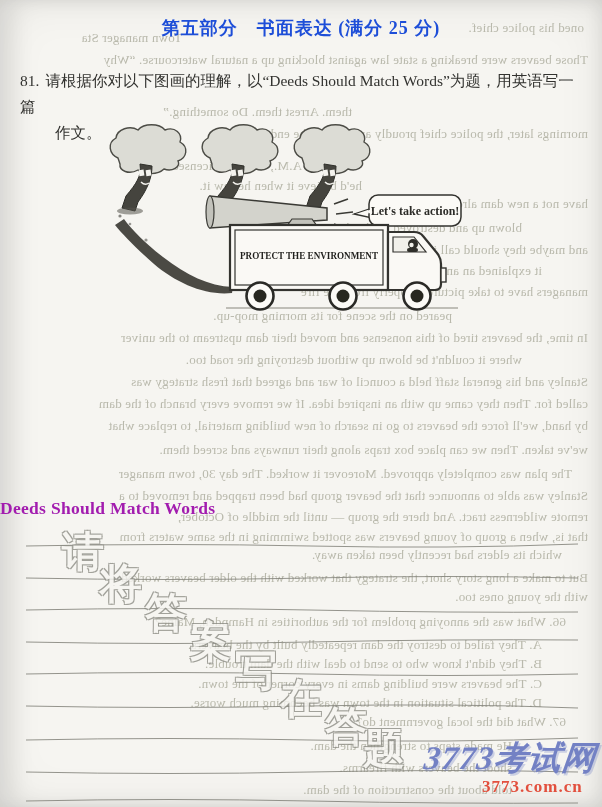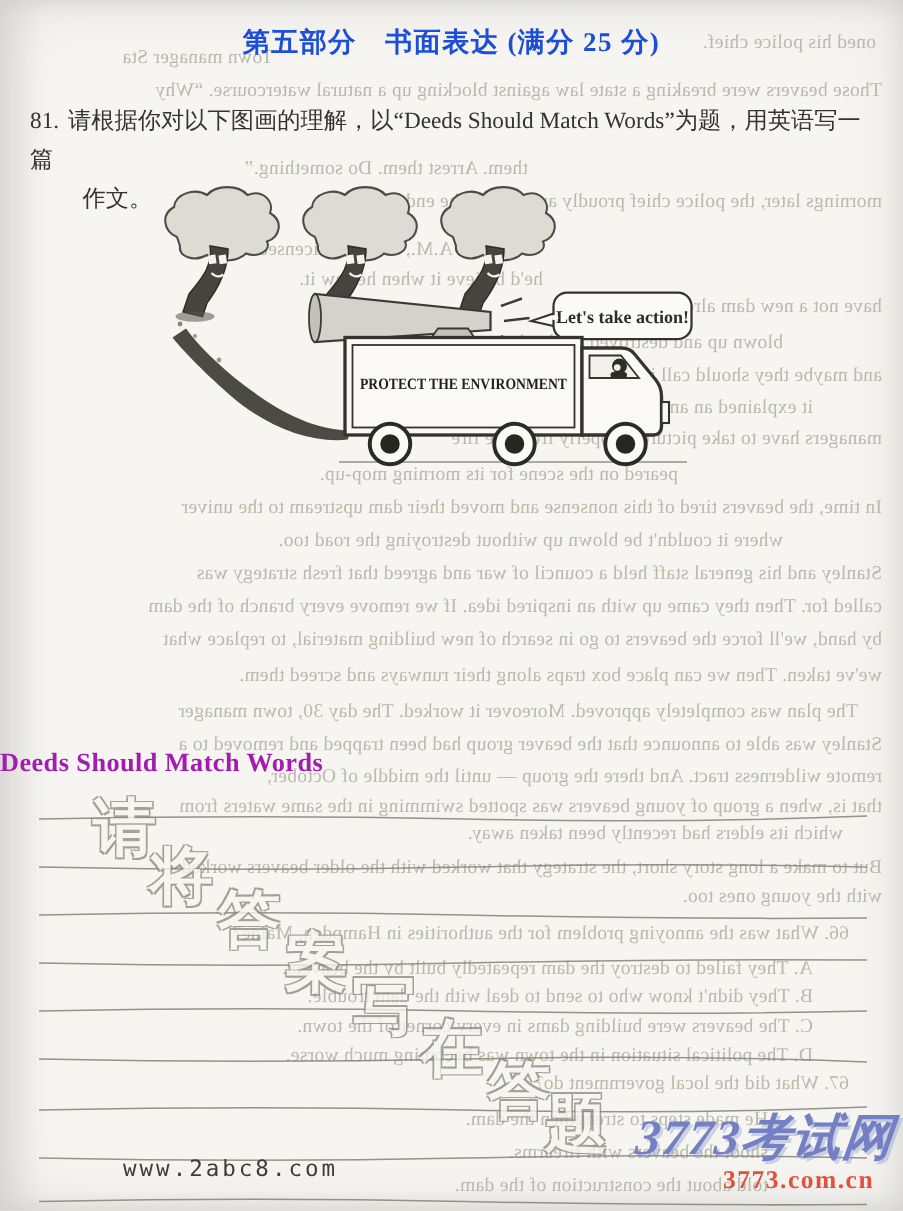--- a/index.html
+++ b/index.html
@@ -196,18 +196,17 @@
       <span class="wchar" style="left: 62px; top: 524px;">请</span>
       <span class="wchar" style="left: 100px; top: 556px;">将</span>
       <span class="wchar" style="left: 145px; top: 585px;">答</span>
       <span class="wchar" style="left: 190px; top: 614px;">案</span>
       <span class="wchar" style="left: 235px; top: 643px;">写</span>
       <span class="wchar" style="left: 280px; top: 671px;">在</span>
       <span class="wchar" style="left: 325px; top: 699px;">答</span>
       <span class="wchar" style="left: 363px; top: 721px;">题</span>
     </div>
 
-  <div class="footer-left">www.2abc8.com</div>
   <div class="logo">
     <div class="logo-name" style="color: rgb(115, 129, 196);">3773考试网</div>
     <div class="logo-url" style="color: rgb(226, 80, 62);">3773.com.cn</div>
   </div>
 </div>
 
 </body></html>

